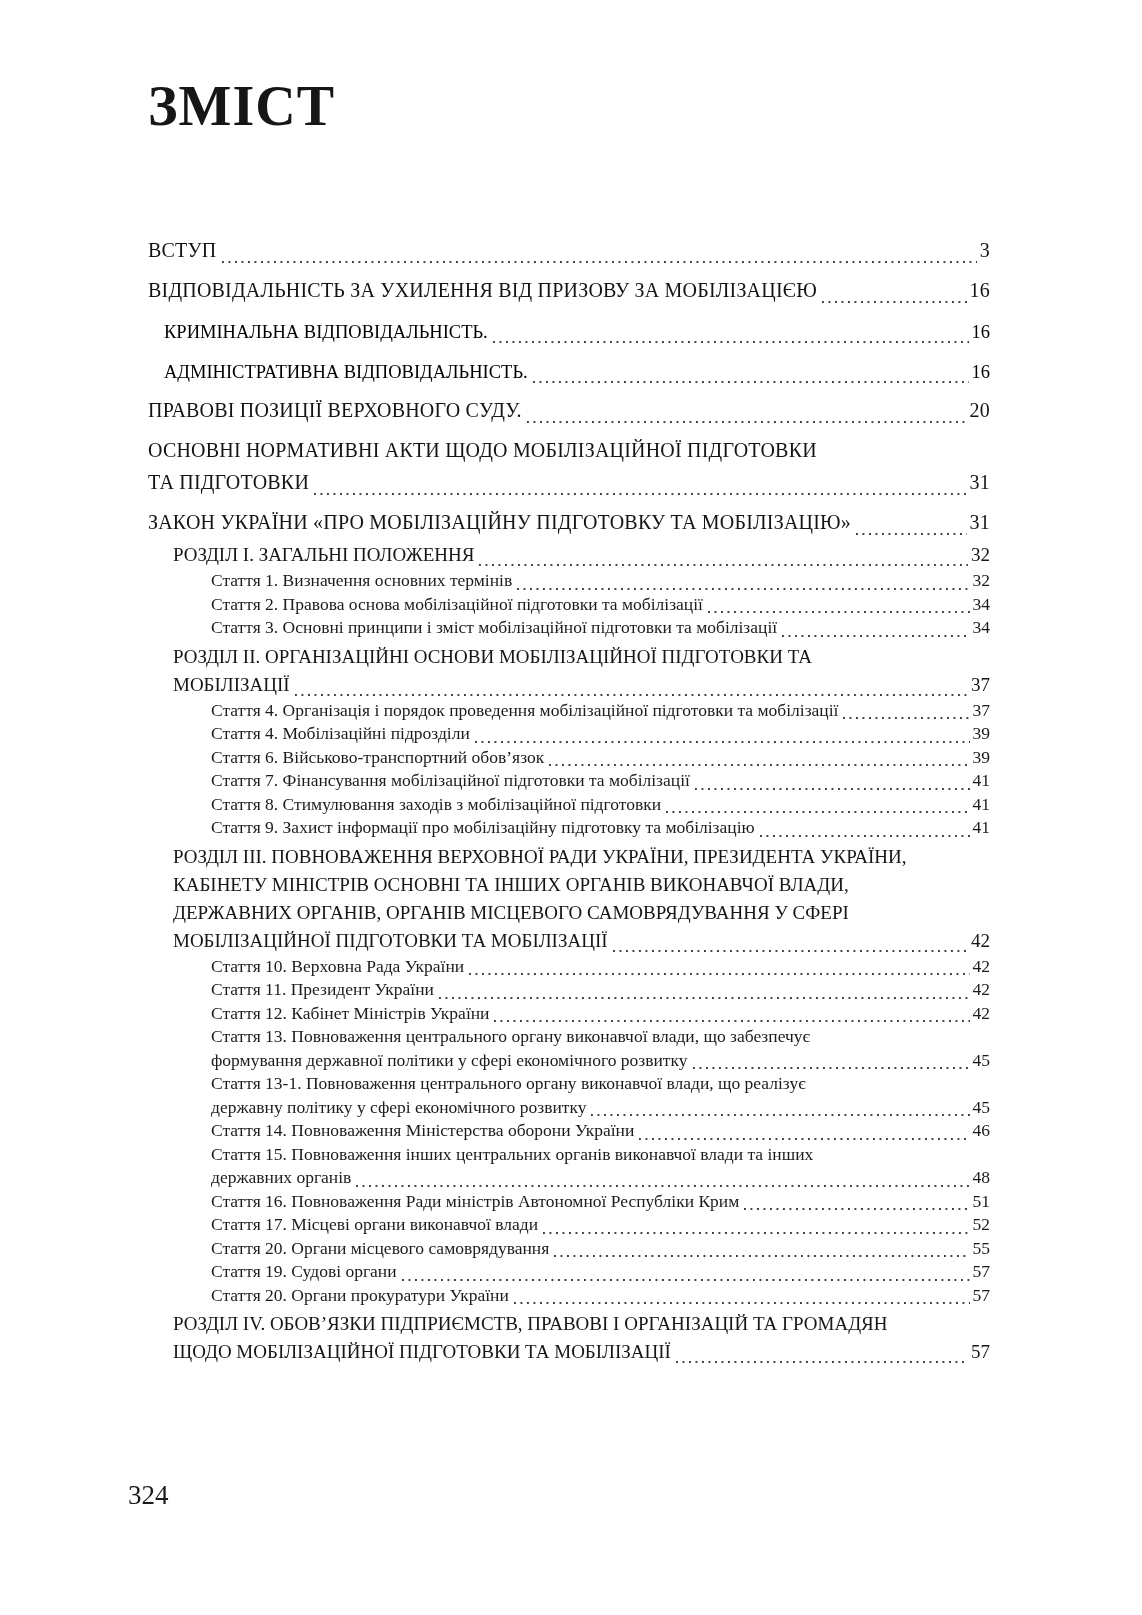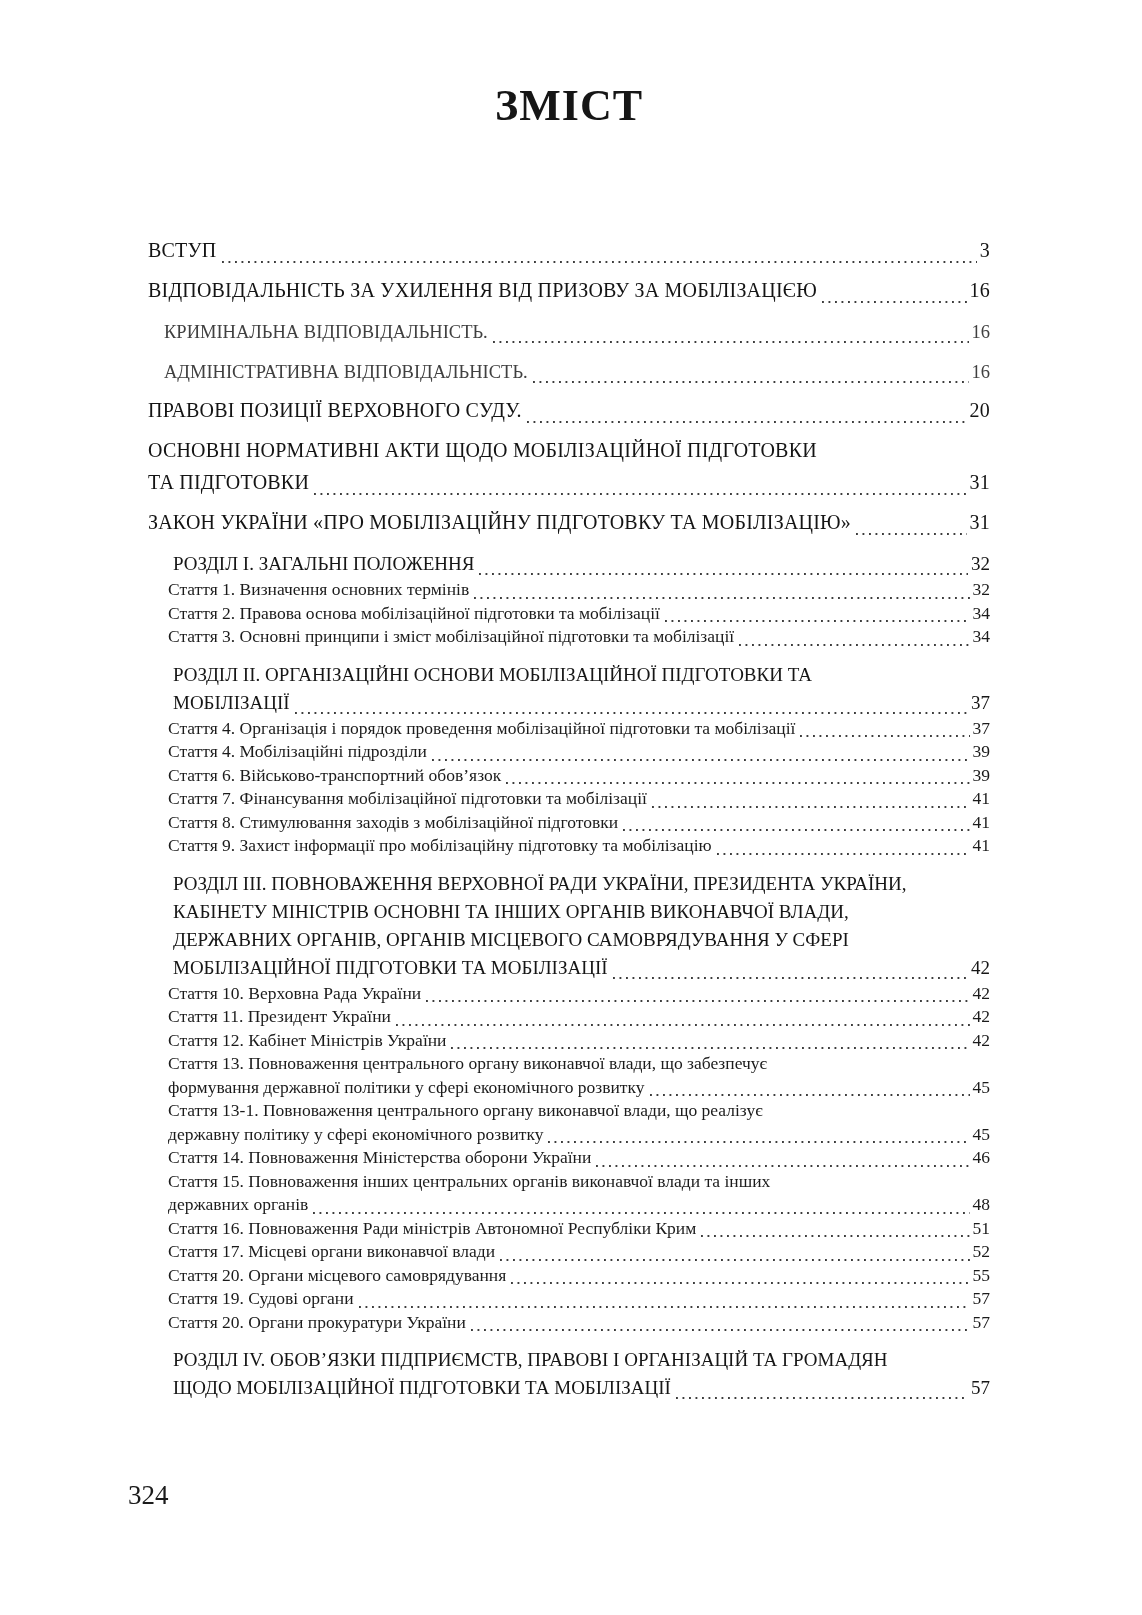--- a/index.html
+++ b/index.html
@@ -13,22 +13,21 @@
     overflow: hidden;
   }
   .page {
     position: absolute;
     left: 148px;
     top: 0;
     width: 842px;
   }
   .page-title {
     margin-top: 82px;
-    text-align: center;
-    font-size: 44px;
+    font-size: 56px;
     font-weight: 700;
     line-height: 48px;
     letter-spacing: 1px;
     color: #161616;
   }
   .toc {
     margin-top: 104px;
   }
   .entry { }
   .row {
@@ -46,25 +45,25 @@
     background-position: 0 bottom;
     background-size: 6.5px 2px;
     align-self: flex-end;
     margin-bottom: 3px;
   }
   .pg { white-space: nowrap; }
 
   
   .lv0 { margin-top: 8px; font-size: 20px; line-height: 32px; letter-spacing: 0.2px; color: #141414; }
   
-  .lv1 { margin-top: 12px; margin-left: 16px; font-size: 18.5px; line-height: 28px; color: #404040; }
+  .lv1 { margin-top: 12px; margin-left: 16px; font-size: 18.5px; line-height: 28px; color: #000000; }
   
-  .lv2 { margin-top: 12px; margin-left: 25px; font-size: 19px; line-height: 28px; color: #161616; }
+  .lv2 { margin-top: 3px; margin-left: 25px; font-size: 19px; line-height: 28px; color: #161616; }
   
-  .lv3 { margin-top: 0; margin-left: 20px; font-size: 17.5px; line-height: 23.5px; color: #1b1b1b; text-align: center; }
+  .lv3 { margin-top: 0; margin-left: 63px; font-size: 17.5px; line-height: 23.5px; color: #1b1b1b; text-align: center; }
 
   .footer-page-number {
     position: absolute;
     left: 128px;
     top: 1480px;
     font-size: 27px;
     color: #1b1b1b;
   }
 </style>
 </head>

